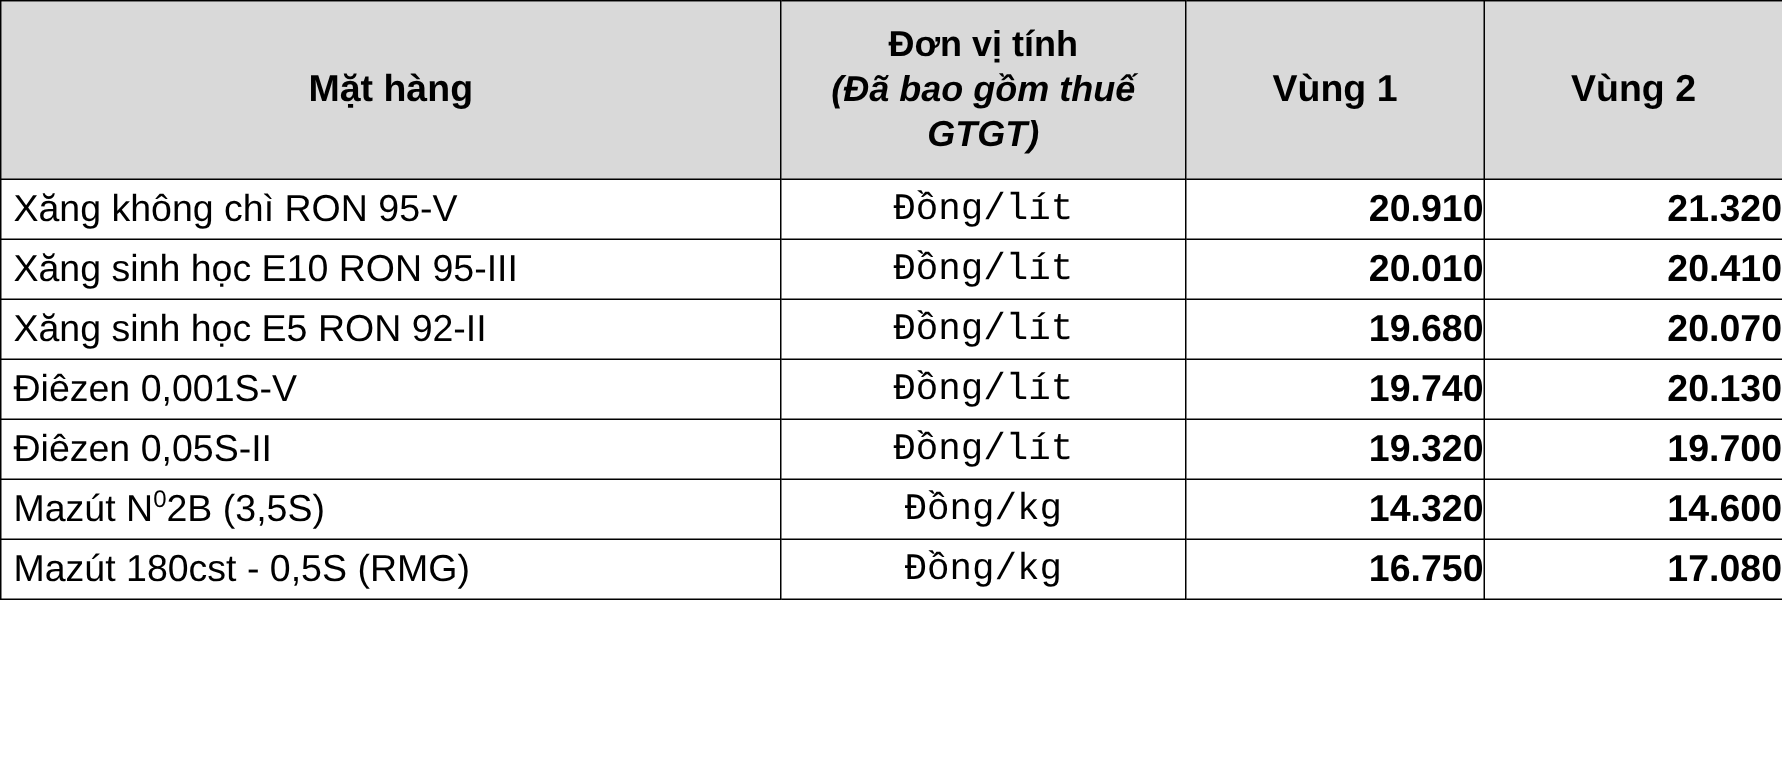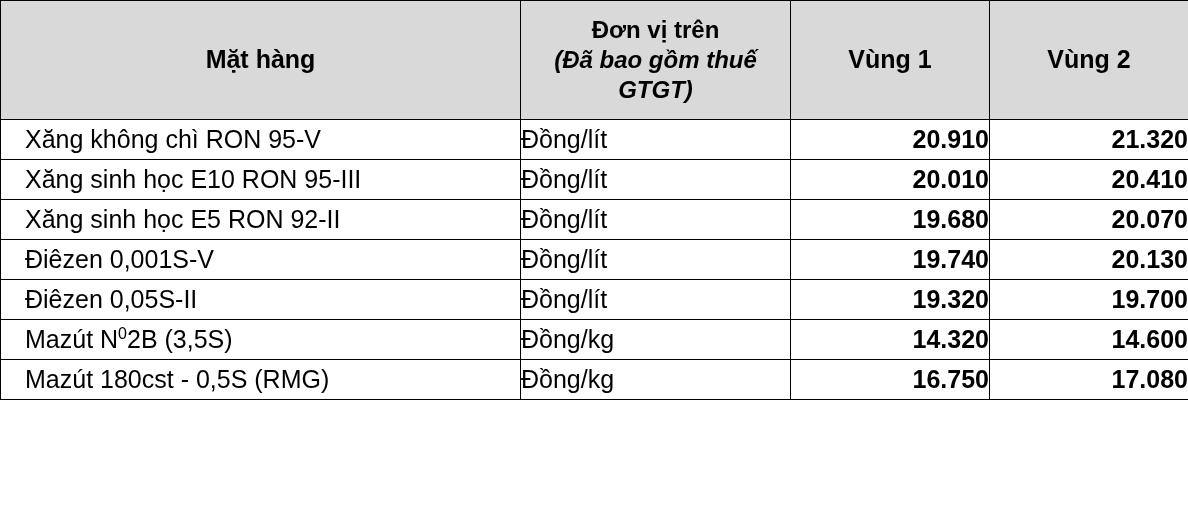--- a/index.html
+++ b/index.html
@@ -53,25 +53,27 @@
     font-style: normal;
   }
   thead th.unit-head .line2 {
     display: block;
     font-style: italic;
   }
   tbody tr { height: 40px; }
   tbody td.item {
     font-size: 25px;
     text-align: left;
-    padding-left: 24px;
+    padding-left: 8px;
     white-space: nowrap;
   }
   tbody td.unit {
     font-size: 25px;
+    text-align: center;
+    font-family: Liberation Mono, monospace;
   }
   tbody td.zone {
     font-size: 25px;
     font-weight: bold;
     text-align: right;
   }
   sup.sup {
     font-size: 16px;
     vertical-align: super;
     line-height: 0;
@@ -94,21 +96,21 @@
     <colgroup>
       <col class="c-item">
       <col class="c-unit">
       <col class="c-zone1">
       <col class="c-zone2">
     </colgroup>
     <thead>
       <tr>
         <th>Mặt hàng</th>
         <th class="unit-head">
-          <span class="line1">Đơn vị trên</span>
+          <span class="line1">Đơn vị tính</span>
           <span class="line2">(Đã bao gồm thuế GTGT)</span>
         </th>
         <th>Vùng 1</th>
         <th>Vùng 2</th>
       </tr>
     </thead>
     <tbody>
       <tr>
         <td class="item">Xăng không chì RON 95-V</td>
         <td class="unit">Đồng/lít</td>

